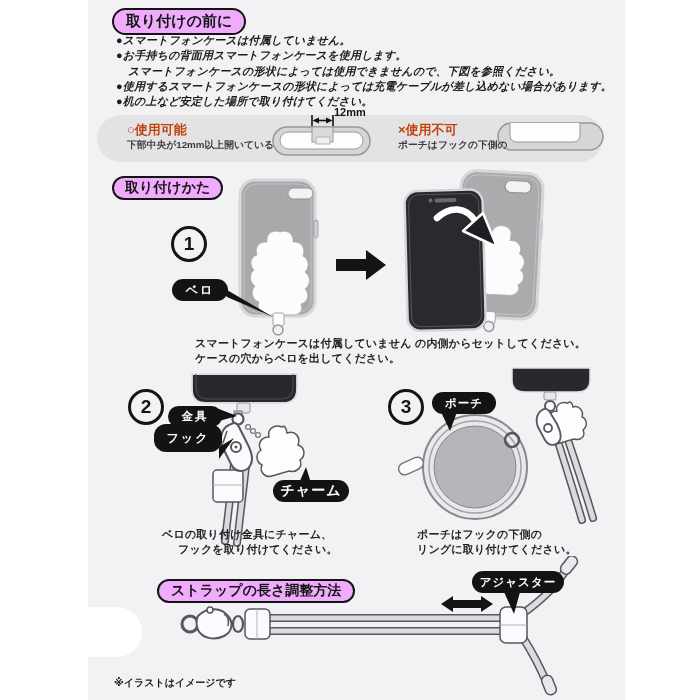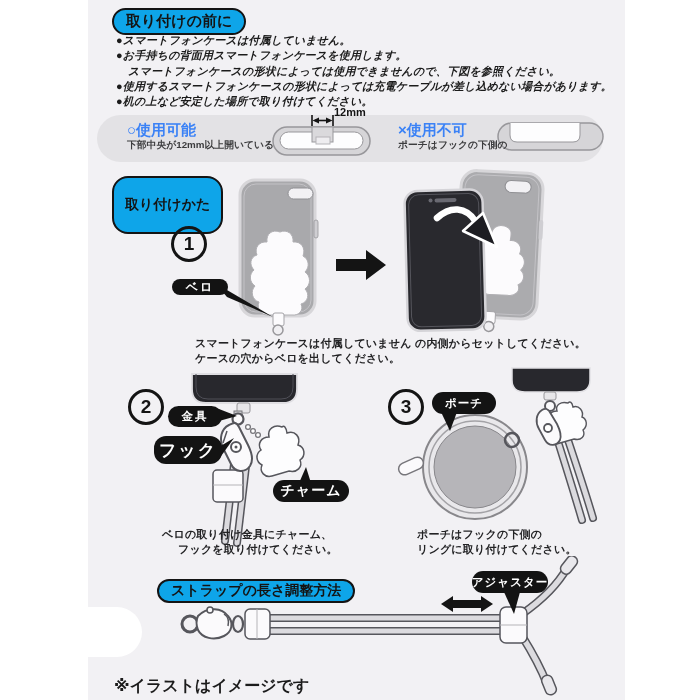--- a/index.html
+++ b/index.html
@@ -1,44 +1,44 @@
 <!DOCTYPE html>
 <html><head>
 <meta charset="utf-8">
 <style>
   html,body{margin:0;padding:0;}
   body{font-family:"Liberation Sans","DejaVu Sans",sans-serif;}
   #screen{position:relative;width:700px;height:700px;background:#ffffff;overflow:hidden;}
   #paper{position:absolute;left:88px;top:0;width:537px;height:700px;background:#f2f1f4;z-index:1;}
-  .hdr{position:absolute;z-index:3;border:2.5px solid #141414;border-radius:16px;background:#0ea5e9;
+  .hdr{position:absolute;z-index:3;border:2.5px solid #141414;border-radius:16px;background:#f0abfc;
        font-weight:800;color:#141414;white-space:nowrap;line-height:1.25;}
   #hdr-before{left:112px;top:8px;font-size:15px;padding:2px 12px;}
-  #hdr-attach{left:112px;top:176px;font-size:14px;padding:18px 11px;}
+  #hdr-attach{left:112px;top:176px;font-size:14px;padding:1px 11px;}
   #hdr-strap{left:157px;top:579px;font-size:14px;padding:1px 12px;}
   #bullets{position:absolute;left:116px;top:33px;z-index:3;color:#1b1b1b;font-style:italic;}
   #bullets div{font-size:11px;font-weight:700;line-height:15.3px;letter-spacing:0.2px;white-space:nowrap;}
   #bullets div:nth-child(3){padding-left:12px;}
   #compat-box{position:absolute;left:97px;top:115px;width:506px;height:47px;background:#e3e2e5;border-radius:24px;z-index:2;}
-  .box-title{position:absolute;z-index:3;font-size:15px;font-weight:800;color:#3b82f6;white-space:nowrap;}
+  .box-title{position:absolute;z-index:3;font-size:13px;font-weight:800;color:#c2410c;white-space:nowrap;}
   .box-desc{position:absolute;z-index:3;font-size:9.8px;font-weight:600;color:#3c3c3e;white-space:nowrap;}
   #measure-12mm{position:absolute;left:334px;top:106px;z-index:4;font-size:11px;font-weight:800;color:#141414;}
   .cap{position:absolute;z-index:3;font-size:11px;font-weight:700;color:#232325;white-space:nowrap;letter-spacing:0.2px;}
   .stepnum{position:absolute;z-index:3;width:30px;height:30px;border:3.5px solid #141414;border-radius:50%;
            display:flex;align-items:center;justify-content:center;font-size:19px;font-weight:800;color:#141414;background:transparent;}
   .lbl{position:absolute;z-index:4;background:#131313;color:#ffffff;font-weight:700;border-radius:12px;
        display:flex;align-items:center;justify-content:center;letter-spacing:2px;white-space:nowrap;}
-  #lbl-bero{left:172px;top:279px;width:56px;height:16px;font-size:12px;}
+  #lbl-bero{left:172px;top:279px;width:56px;height:22px;font-size:12px;}
   #lbl-kanagu{left:168px;top:406px;width:54px;height:21px;font-size:11.5px;}
-  #lbl-hook{left:154px;top:436px;width:68px;height:28px;font-size:17px;}
+  #lbl-hook{left:154px;top:424px;width:68px;height:28px;font-size:12px;}
   #lbl-charm{left:273px;top:480px;width:76px;height:22px;font-size:14px;letter-spacing:1px;}
   #lbl-pouch{left:432px;top:392px;width:64px;height:22px;font-size:11.5px;letter-spacing:1px;}
-  #lbl-adjuster{left:472px;top:571px;width:76px;height:22px;font-size:11.5px;letter-spacing:1px;}
+  #lbl-adjuster{left:472px;top:571px;width:92px;height:22px;font-size:11.5px;letter-spacing:1px;}
   .illus{position:absolute;z-index:2;}
   #pointer-overlay{position:absolute;left:0;top:0;width:700px;height:700px;z-index:3;pointer-events:none;}
-  #footer-note{position:absolute;left:114px;top:676px;z-index:3;font-size:16px;font-weight:800;color:#1b1b1b;}
+  #footer-note{position:absolute;left:114px;top:676px;z-index:3;font-size:10px;font-weight:800;color:#1b1b1b;}
   #hang-blob{position:absolute;left:58px;top:607px;width:84px;height:50px;background:#ffffff;border-radius:25px;z-index:2;}
 </style>
 </head>
 <body>
 
 <div id="screen">
   <div id="paper"></div>
 
   <div class="hdr" id="hdr-before">取り付けの前に</div>
   <div id="bullets">

